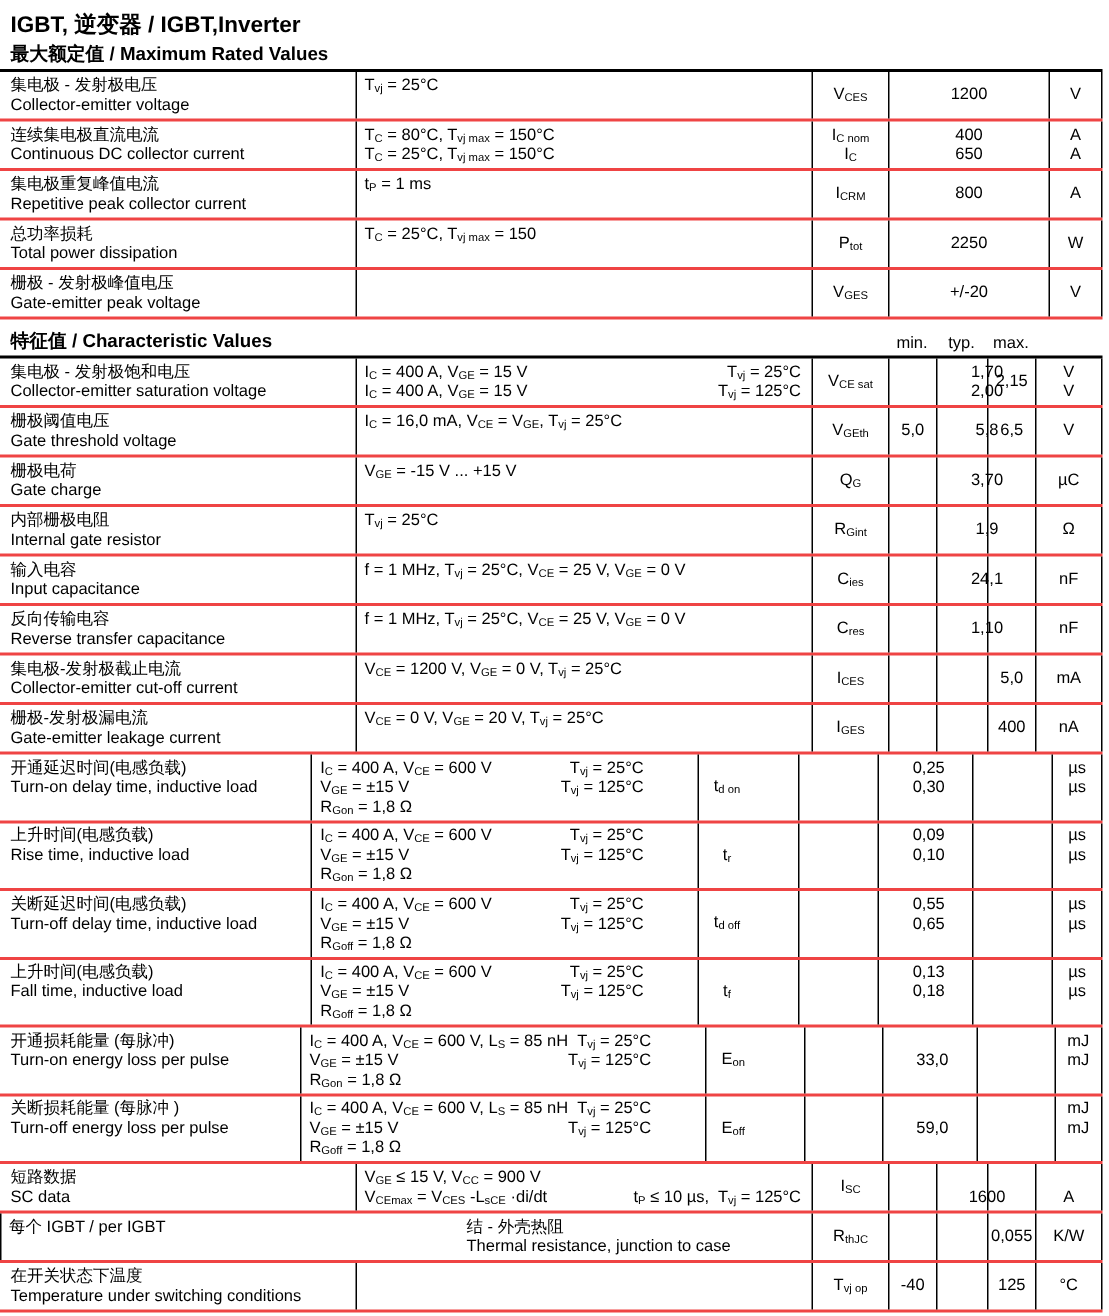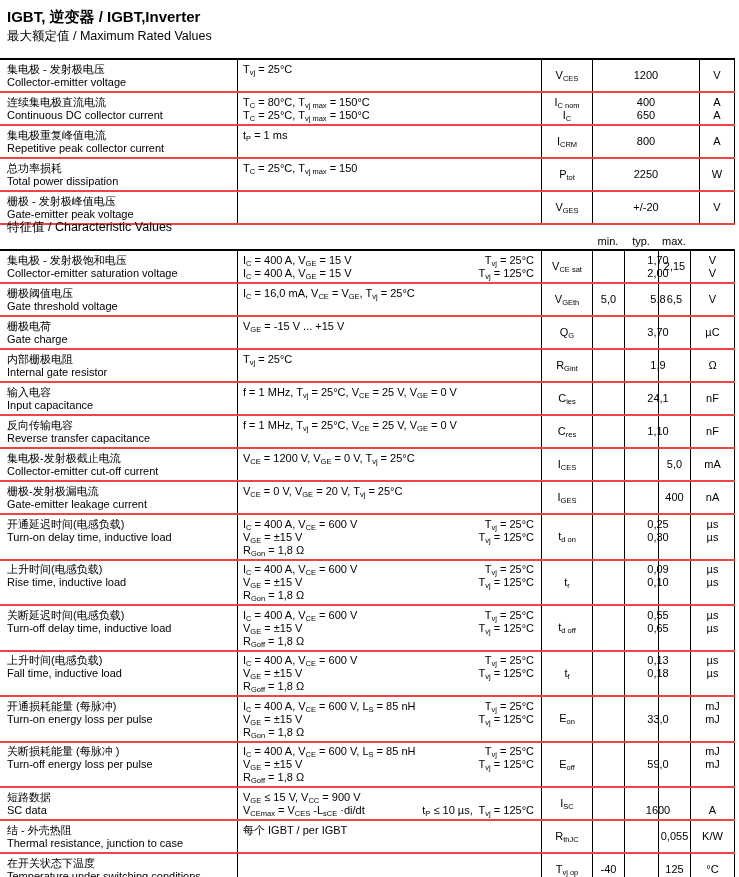--- a/index.html
+++ b/index.html
@@ -5,34 +5,34 @@
   html,body{margin:0;padding:0;}
   body{
     width:739px;height:877px;background:#ffffff;color:#000;
     font-family:"Liberation Sans","DejaVu Sans",sans-serif;
     overflow:hidden;-webkit-font-smoothing:antialiased;
   }
   .page-title{
     font-size:15px;font-weight:bold;margin:7px 0 0 7px;line-height:19px;
   }
   .section-title{
-    font-size:12.5px;font-weight:normal;margin:2px 0 0 7px;line-height:16px;padding-bottom:14px;
+    font-size:12.5px;font-weight:bold;margin:2px 0 0 7px;line-height:16px;padding-bottom:2px;
   }
   .char-header{position:relative;height:17px;margin-top:7px;}
   .char-header .section-title{position:absolute;left:0;bottom:0;margin:0 0 0 7px;}
   .col-head{
     position:absolute;bottom:1px;text-align:center;font-size:11px;line-height:13px;
   }
   .col-head.min{left:592px;width:32px;}
   .col-head.typ{left:624px;width:34px;}
   .col-head.max{left:658px;width:32px;}
   .dtable{width:735px;border-top:2px solid #000;}
   .row{display:flex;border-bottom:2px solid #ef4444;min-height:33px;align-items:stretch;box-sizing:border-box;}
   .row:last-child{border-bottom-width:2px;}
-  .row.tall{min-height:45px;}
+  .row.tall{min-height:45px;gap:29px;}
   .cell{box-sizing:border-box;border-left:1px solid #000;font-size:11px;line-height:13px;
         display:flex;flex-direction:column;justify-content:center;align-items:center;}
   .cell:last-child{border-right:1px solid #000;}
   .c-name{width:237px;border-left:none;align-items:flex-start;justify-content:flex-start;
           padding:2.5px 4px 2px 7px;}
   .c-cond{width:304px;flex-direction:row;justify-content:space-between;align-items:flex-start;
           padding:2.5px 7px 2px 5px;}
   .c-sym{width:51px;}
   .c-val{width:107px;}
   .c-unitm{width:36px;}
@@ -740,28 +740,28 @@
         <div class="stack"></div>
       </div>
       <div class="cell c-unit">
         <div class="stack">
           <div class="line">&nbsp;</div>
           <div class="line">A</div>
         </div>
       </div>
     </div>
     <div class="row">
+      <div class="cell c-cond">
+        <div class="stack">
+          <div class="line">每个 IGBT / per IGBT</div>
+        </div>
+      </div>
       <div class="cell c-name">
         <div class="line">结 - 外壳热阻</div>
         <div class="line">Thermal resistance, junction to case</div>
-      </div>
-      <div class="cell c-cond">
-        <div class="stack">
-          <div class="line">每个 IGBT / per IGBT</div>
-        </div>
       </div>
       <div class="cell c-sym">
         <div class="stack">
           <div class="line">R<sub>thJC</sub></div>
         </div>
       </div>
       <div class="cell c-min">
         <div class="stack"></div>
       </div>
       <div class="cell c-typ">

